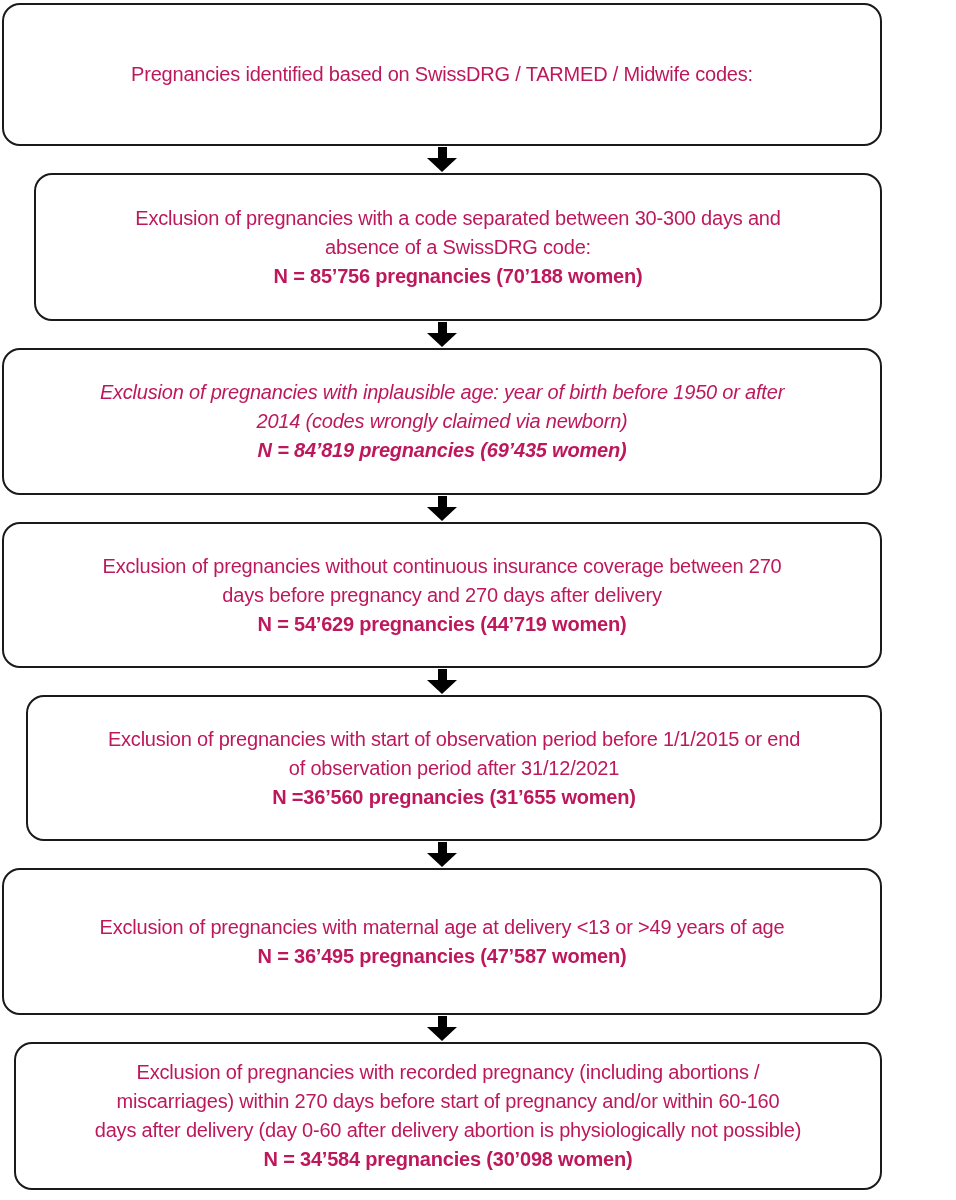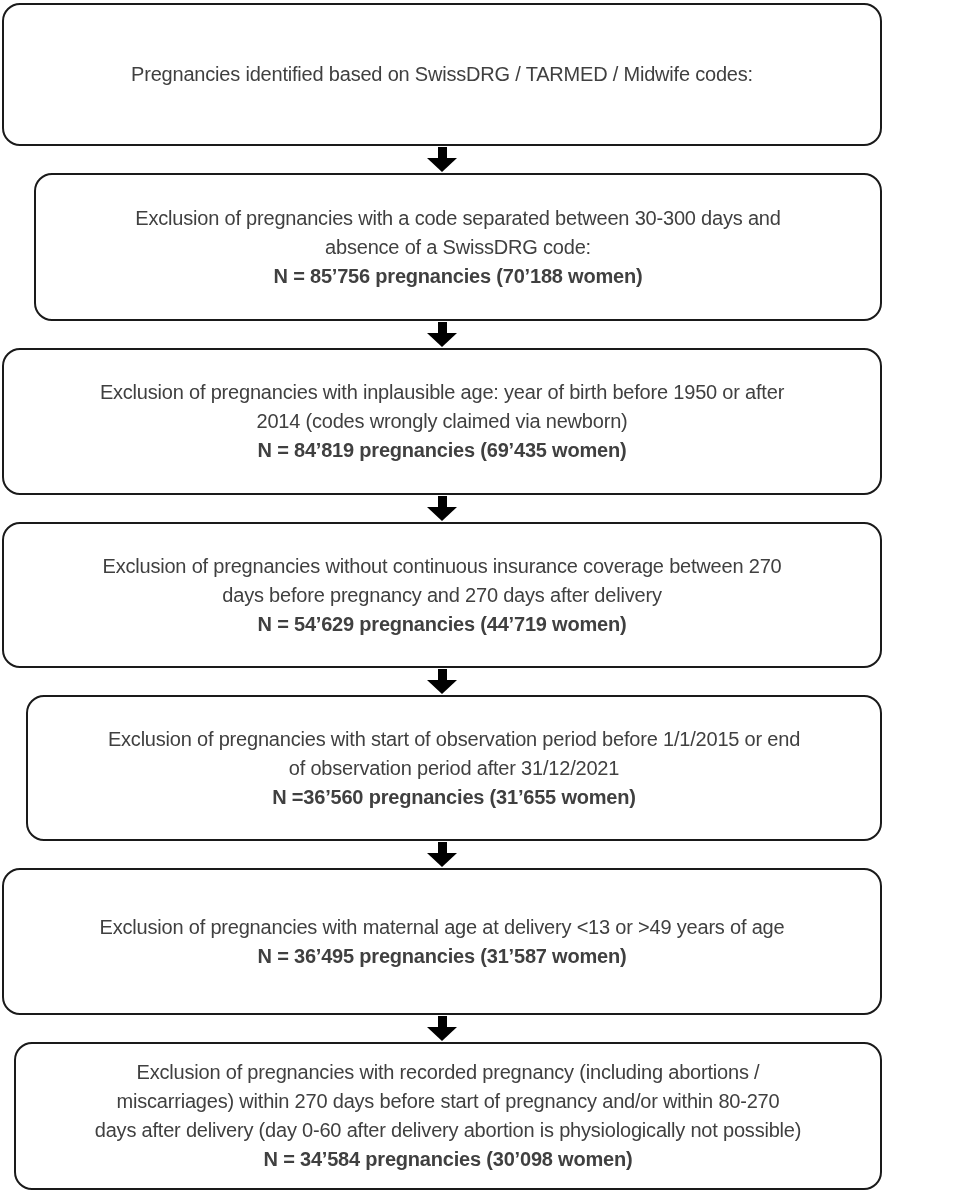--- a/index.html
+++ b/index.html
@@ -7,21 +7,21 @@
     padding: 0;
     background: #ffffff;
   }
   .canvas {
     width: 884px;
     height: 1200px;
     box-sizing: border-box;
     padding: 3px 2px 4px 2px;
     background: #ffffff;
     font-family: "Liberation Sans", "DejaVu Sans", sans-serif;
-    color: #404040;
+    color: #be185d;
   }
   .flow-box {
     box-sizing: border-box;
     border: 2.5px solid #1a1a1a;
     border-radius: 18px;
     background: #ffffff;
     display: flex;
     flex-direction: column;
     justify-content: center;
     align-items: center;
@@ -32,21 +32,21 @@
     font-size: 20px;
     line-height: 29px;
     letter-spacing: -0.2px;
     white-space: nowrap;
   }
   .box-line.count {
     font-weight: 700;
   }
   .box-1 { height: 143px; }
   .box-2 { height: 148px; margin-left: 32px; }
-  .box-3 { height: 147px; }
+  .box-3 { height: 147px; font-style: italic; }
   .box-4 { height: 146px; }
   .box-5 { height: 146px; margin-left: 24px; }
   .box-6 { height: 147px; }
   .box-7 { height: 148px; margin-left: 12px; }
   .arrow-gap {
     height: 27px;
     display: flex;
     flex-direction: column;
     align-items: center;
     justify-content: center;
@@ -108,25 +108,25 @@
       <div class="box-line">Exclusion of pregnancies with start of observation period before 1/1/2015 or end</div>
       <div class="box-line">of observation period after 31/12/2021</div>
       <div class="box-line count">N =36’560 pregnancies (31’655 women)</div>
     </div>
     <div class="arrow-gap">
       <span class="arrow-stem"></span>
       <span class="arrow-head"></span>
     </div>
     <div class="flow-box box-6">
       <div class="box-line">Exclusion of pregnancies with maternal age at delivery &lt;13 or &gt;49 years of age</div>
-      <div class="box-line count">N = 36’495 pregnancies (31’587 women)</div>
+      <div class="box-line count">N = 36’495 pregnancies (47’587 women)</div>
     </div>
     <div class="arrow-gap">
       <span class="arrow-stem"></span>
       <span class="arrow-head"></span>
     </div>
     <div class="flow-box box-7">
       <div class="box-line">Exclusion of pregnancies with recorded pregnancy (including abortions /</div>
-      <div class="box-line">miscarriages) within 270 days before start of pregnancy and/or within 80-270</div>
+      <div class="box-line">miscarriages) within 270 days before start of pregnancy and/or within 60-160</div>
       <div class="box-line">days after delivery (day 0-60 after delivery abortion is physiologically not possible)</div>
       <div class="box-line count">N = 34’584 pregnancies (30’098 women)</div>
     </div>
   </div>
 
 </body></html>

